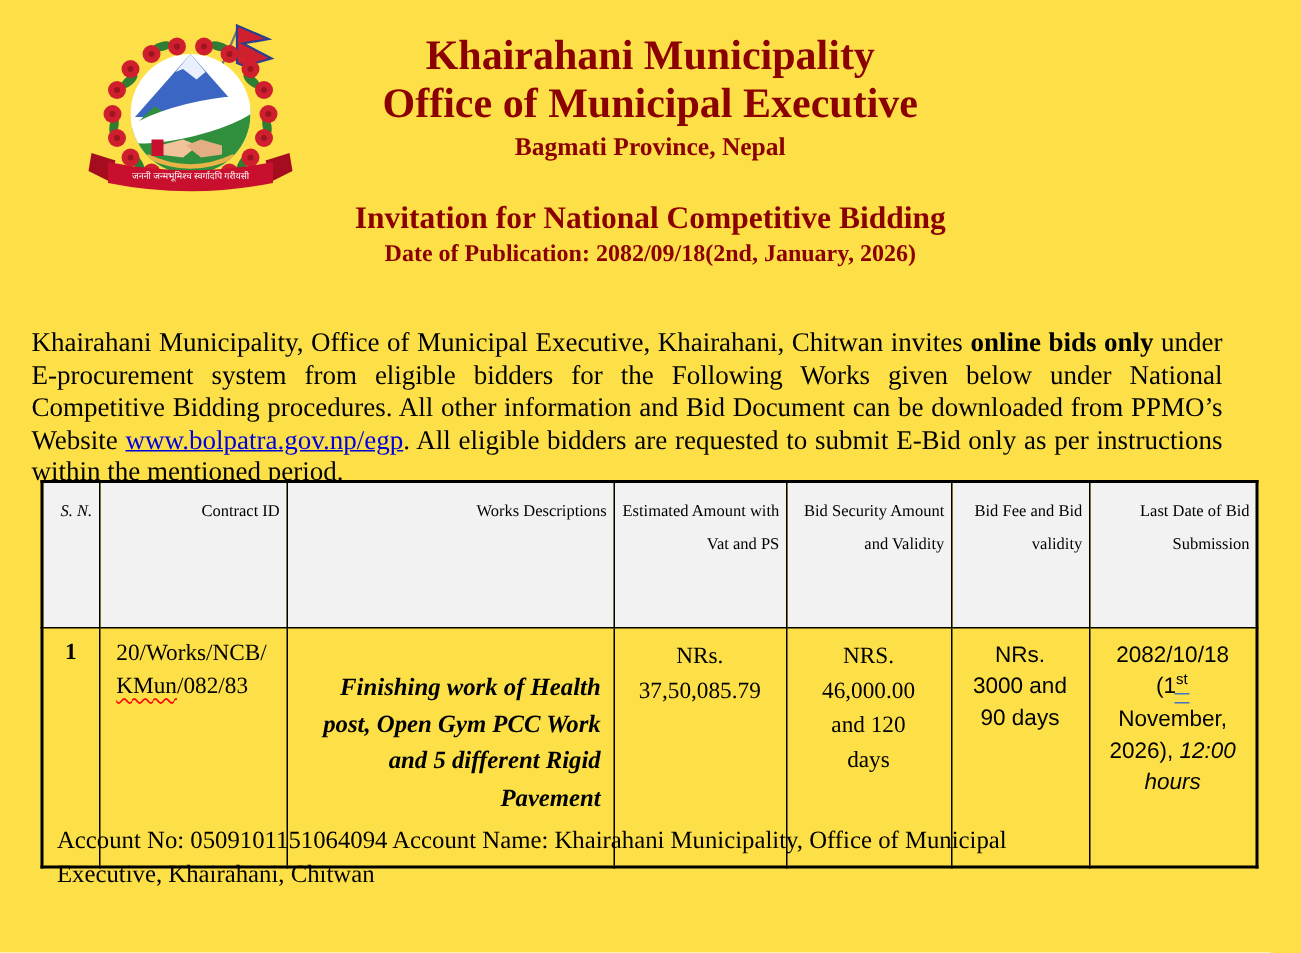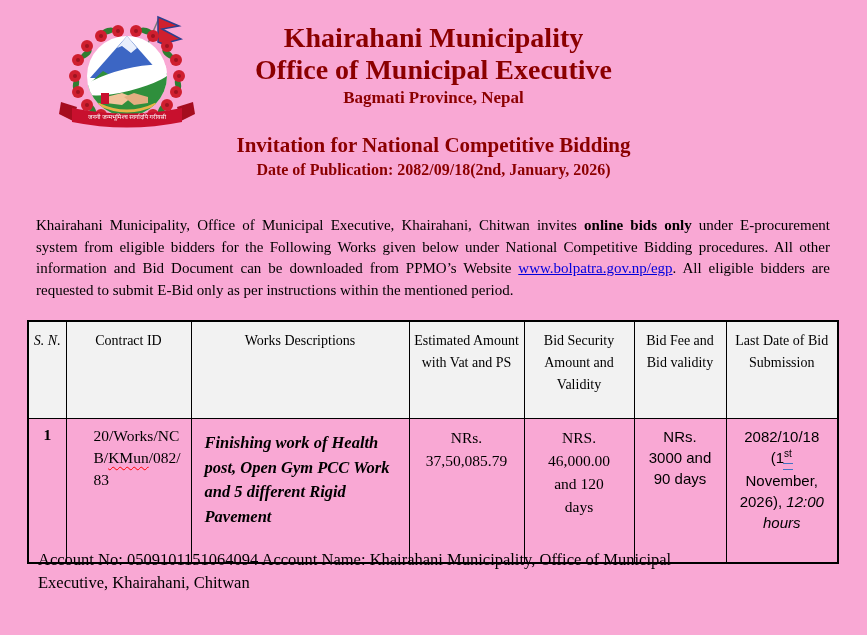--- a/index.html
+++ b/index.html
@@ -1,43 +1,43 @@
 <!DOCTYPE html>
 <html><head>
 <meta charset="utf-8">
 <style>
   html,body{margin:0;padding:0;background:#fff;}
-  .page{position:relative;width:867px;height:635px;background:#f9a8d4;overflow:hidden;
+  .page{position:relative;width:867px;height:635px;background:#fde047;overflow:hidden;
         font-family:"Liberation Serif", serif;color:#000;}
   
   .logo{position:absolute;left:58px;top:14px;width:138px;height:122px;}
   .masthead{position:absolute;left:0;top:22px;width:100%;text-align:center;color:#8B0000;}
   .m-org,.m-office{font-size:28px;font-weight:bold;line-height:32px;}
   .m-loc,.m-prov{font-size:17px;font-weight:bold;line-height:23px;}
   .m-inv{font-size:21px;font-weight:bold;line-height:27px;margin-top:23px;}
   .m-date{font-size:16px;font-weight:bold;line-height:22px;}
   
-  .intro{position:absolute;left:36px;top:200px;width:794px;font-size:15px;
+  .intro{position:absolute;left:21px;top:200px;width:794px;font-size:18px;
          line-height:21.6px;text-align:justify;}
   .intro b{font-weight:bold;}
   .link{color:#0000DD;text-decoration:underline;cursor:pointer;}
   
   table.bid{position:absolute;left:27px;top:320px;border-collapse:collapse;
             table-layout:fixed;width:810px;border:2px solid #000;}
   table.bid th,table.bid td{border:1px solid #000;vertical-align:top;overflow:hidden;}
-  table.bid th{height:88px;background:#F2F2F2;font-weight:normal;font-size:14px;
-               line-height:22px;padding:8px 4px 0 4px;text-align:center;}
+  table.bid th{height:88px;background:#F2F2F2;font-weight:normal;font-size:11px;
+               line-height:22px;padding:8px 4px 0 4px;text-align:right;}
   th.h-sn{font-style:italic;font-weight:bold;}
   table.bid td{height:131px;}
   .cell-sn{font-weight:bold;font-size:15.5px;text-align:center;padding-top:7px;}
-  .cell-contract{font-size:15.5px;line-height:22px;padding:6px 10px 0 27px;word-break:break-all;}
+  .cell-contract{font-size:15.5px;line-height:22px;padding:6px 10px 0 11px;word-break:break-all;}
   .squiggle{text-decoration:underline;text-decoration-style:wavy;text-decoration-color:#FF0000;
             text-decoration-thickness:1px;text-underline-offset:3px;}
   .cell-desc{font-size:16.5px;font-weight:bold;font-style:italic;line-height:24.5px;
-             padding:12px 8px 0 13px;}
+             padding:27px 8px 0 13px;text-align:right;}
   .cell-est,.cell-sec{font-size:15.5px;line-height:23px;text-align:center;padding-top:7px;}
   .cell-fee,.cell-date{font-family:"Liberation Sans", sans-serif;font-size:15px;
                        line-height:21px;text-align:center;padding-top:7px;}
   .cell-date .it{font-style:italic;}
   sup.ord{font-size:10px;line-height:0;}
   .ordmark{display:inline-block;width:10px;height:5px;border-top:1px solid #4472C4;
            border-bottom:1px solid #4472C4;margin-left:-9px;vertical-align:-7px;}
   
   .bank{position:absolute;left:38px;top:549px;width:800px;font-size:16.5px;line-height:22.5px;}
 </style>

